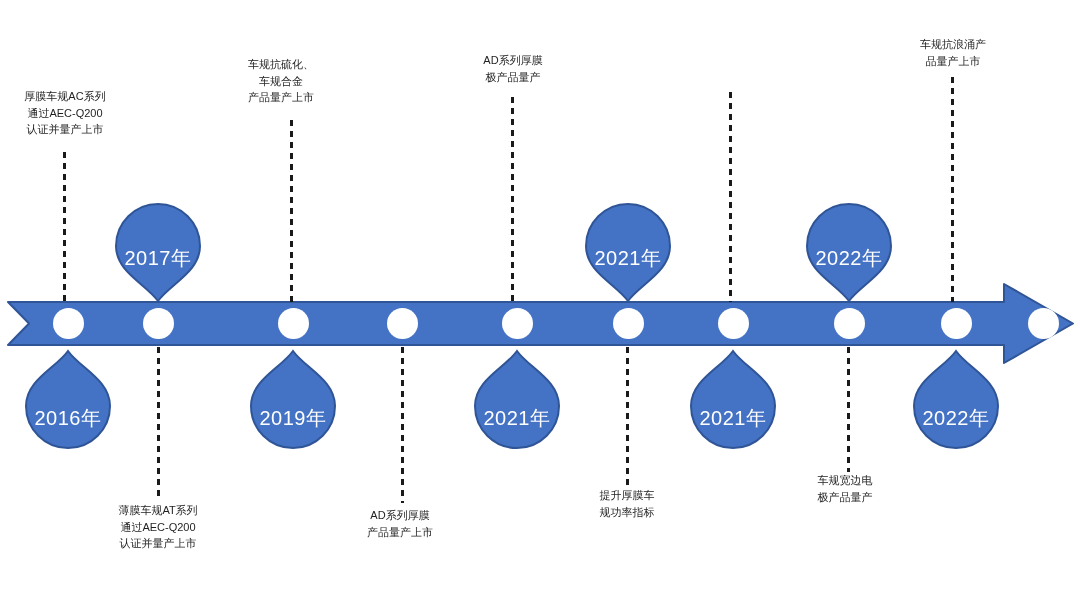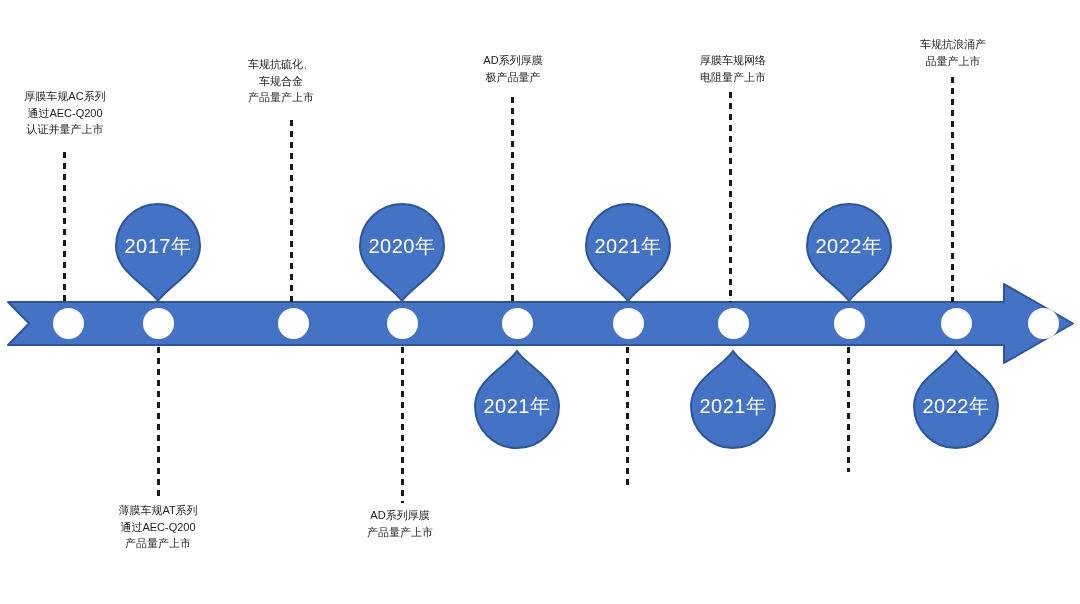--- a/index.html
+++ b/index.html
@@ -10,21 +10,21 @@
   }
   .arrow-layer{position:absolute;left:0;top:0;width:1080px;height:604px;}
   .node{
     position:absolute;width:31px;height:31px;border-radius:50%;
     background:#ffffff;top:308px;
   }
   .marker{position:absolute;width:90px;height:102px;}
   .marker svg{position:absolute;left:0;top:0;}
   .marker .year{
     position:absolute;left:0;width:90px;text-align:center;
-    color:#ffffff;font-size:20px;line-height:24px;letter-spacing:0.5px;
+    color:#ffffff;font-size:20px;line-height:24px;letter-spacing:0.5px;margin-top:12px;
   }
   .marker.pin .year{top:33px;}
   .marker.drop .year{top:45px;}
   .label{
     position:absolute;transform:translateX(-50%);
     color:#1f1f1f;font-size:11px;line-height:1.5;text-align:center;
     white-space:pre-line;width:190px;
   }
   .connector{
     position:absolute;width:3px;
@@ -45,85 +45,93 @@
   <div class="node" style="left:277.5px"></div>
   <div class="node" style="left:386.5px"></div>
   <div class="node" style="left:501.5px"></div>
   <div class="node" style="left:612.5px"></div>
   <div class="node" style="left:717.5px"></div>
   <div class="node" style="left:833.5px"></div>
   <div class="node" style="left:940.5px"></div>
   <div class="node" style="left:1027.5px"></div>
 
   <div class="connector" style="left:63px;top:152px;height:150px"></div>
+  <div class="marker drop" style="left:23px;top:349px">
+    <svg width="90" height="102" viewBox="0 0 90 102">
+        <path d="M45,2 C57,19 87,31 87,57 A42,42 0 1,1 3,57 C3,31 33,19 45,2 Z" fill="#4472C4" stroke="#2F5597" stroke-width="2"></path>
+      </svg>
+    <span class="year">2016年</span>
+  </div>
   <div class="label" style="left:65px;top:88px">厚膜车规AC系列
 通过AEC-Q200
 认证并量产上市</div>
 
   <div class="connector" style="left:156.5px;top:347px;height:153px"></div>
   <div class="marker pin" style="left:113px;top:201px">
     <svg width="90" height="102" viewBox="0 0 90 102">
         <path d="M45,100 C33,83 3,71 3,45 A42,42 0 1,1 87,45 C87,71 57,83 45,100 Z" fill="#4472C4" stroke="#2F5597" stroke-width="2"></path>
       </svg>
     <span class="year">2017年</span>
   </div>
   <div class="label" style="left:158px;top:502px">薄膜车规AT系列
 通过AEC-Q200
-产品量产上市</div>
+认证并量产上市</div>
 
   <div class="connector" style="left:290px;top:120px;height:182px"></div>
+  <div class="marker drop" style="left:248px;top:349px">
+    <svg width="90" height="102" viewBox="0 0 90 102">
+        <path d="M45,2 C57,19 87,31 87,57 A42,42 0 1,1 3,57 C3,31 33,19 45,2 Z" fill="#4472C4" stroke="#2F5597" stroke-width="2"></path>
+      </svg>
+    <span class="year">2019年</span>
+  </div>
   <div class="label" style="left:281px;top:56px">车规抗硫化、
 车规合金
 产品量产上市</div>
 
   <div class="connector" style="left:400.5px;top:347px;height:156px"></div>
-  <div class="marker pin" style="left:357px;top:201px">
-    <svg width="90" height="102" viewBox="0 0 90 102">
-        <path d="M45,100 C33,83 3,71 3,45 A42,42 0 1,1 87,45 C87,71 57,83 45,100 Z" fill="#4472C4" stroke="#2F5597" stroke-width="2"></path>
-      </svg>
-    <span class="year">2020年</span>
-  </div>
   <div class="label" style="left:400px;top:507px">AD系列厚膜
 产品量产上市</div>
 
   <div class="connector" style="left:511px;top:97px;height:205px"></div>
   <div class="marker drop" style="left:472px;top:349px">
     <svg width="90" height="102" viewBox="0 0 90 102">
         <path d="M45,2 C57,19 87,31 87,57 A42,42 0 1,1 3,57 C3,31 33,19 45,2 Z" fill="#4472C4" stroke="#2F5597" stroke-width="2"></path>
       </svg>
     <span class="year">2021年</span>
   </div>
   <div class="label" style="left:513px;top:52px">AD系列厚膜
 极产品量产</div>
 
   <div class="connector" style="left:626px;top:347px;height:141px"></div>
   <div class="marker pin" style="left:583px;top:201px">
     <svg width="90" height="102" viewBox="0 0 90 102">
         <path d="M45,100 C33,83 3,71 3,45 A42,42 0 1,1 87,45 C87,71 57,83 45,100 Z" fill="#4472C4" stroke="#2F5597" stroke-width="2"></path>
       </svg>
     <span class="year">2021年</span>
   </div>
+  <div class="label" style="left:627px;top:487px">提升厚膜车
+规功率指标</div>
 
   <div class="connector" style="left:729px;top:92px;height:210px"></div>
   <div class="marker drop" style="left:688px;top:349px">
     <svg width="90" height="102" viewBox="0 0 90 102">
         <path d="M45,2 C57,19 87,31 87,57 A42,42 0 1,1 3,57 C3,31 33,19 45,2 Z" fill="#4472C4" stroke="#2F5597" stroke-width="2"></path>
       </svg>
     <span class="year">2021年</span>
   </div>
-  <div class="label" style="left:733px;top:52px">厚膜车规网络
-电阻量产上市</div>
 
   <div class="connector" style="left:846.5px;top:347px;height:125px"></div>
   <div class="marker pin" style="left:804px;top:201px">
     <svg width="90" height="102" viewBox="0 0 90 102">
         <path d="M45,100 C33,83 3,71 3,45 A42,42 0 1,1 87,45 C87,71 57,83 45,100 Z" fill="#4472C4" stroke="#2F5597" stroke-width="2"></path>
       </svg>
     <span class="year">2022年</span>
   </div>
+  <div class="label" style="left:845px;top:472px">车规宽边电
+极产品量产</div>
 
   <div class="connector" style="left:950.5px;top:77px;height:225px"></div>
   <div class="marker drop" style="left:911px;top:349px">
     <svg width="90" height="102" viewBox="0 0 90 102">
         <path d="M45,2 C57,19 87,31 87,57 A42,42 0 1,1 3,57 C3,31 33,19 45,2 Z" fill="#4472C4" stroke="#2F5597" stroke-width="2"></path>
       </svg>
     <span class="year">2022年</span>
   </div>
   <div class="label" style="left:953px;top:36px">车规抗浪涌产
 品量产上市</div>

